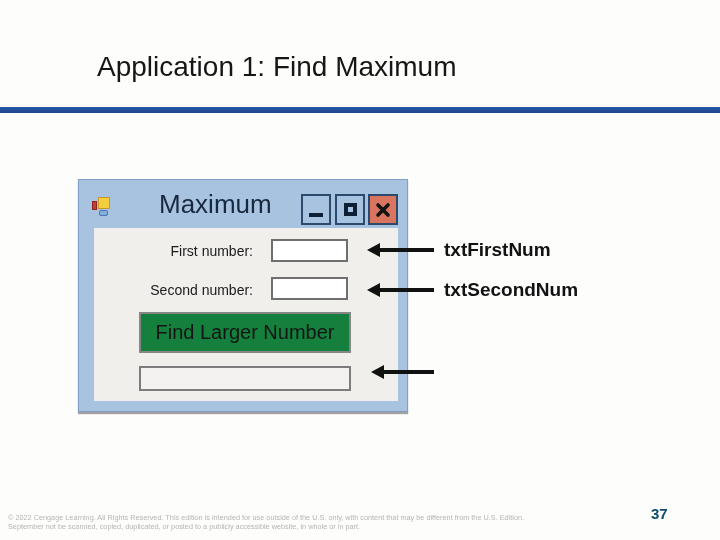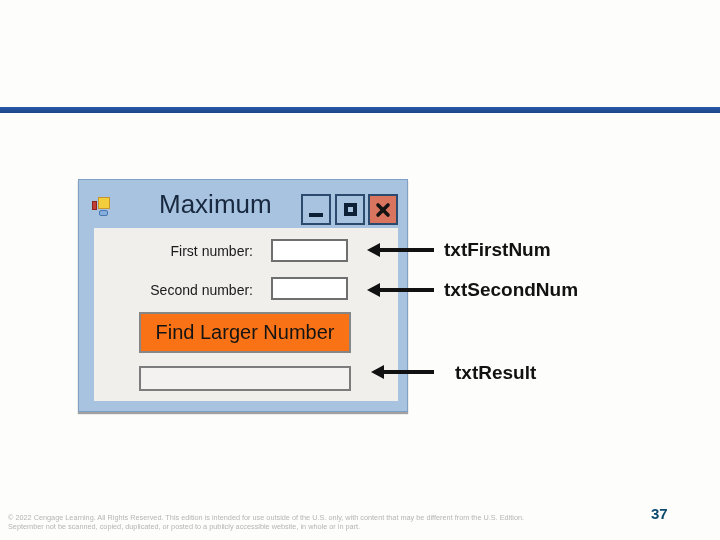--- a/index.html
+++ b/index.html
@@ -66,21 +66,21 @@
   .textbox {
     position:absolute; left:177px; width:77px; height:23px;
     background:#ffffff; border:2px solid #6f6f6f; box-sizing:border-box;
     font-family:inherit; font-size:15px; padding:0 3px; outline:none;
   }
   .tb-first  { top:11px; }
   .tb-second { top:49px; }
 
   .find-button {
     position:absolute; left:45px; top:84px; width:212px; height:41px;
-    background:#f97316; border:2px solid #868686; box-sizing:border-box;
+    background:#15803d; border:2px solid #868686; box-sizing:border-box;
     font-family:inherit; font-size:20px; color:#141414;
     display:flex; align-items:center; justify-content:center;
   }
   .result-box {
     position:absolute; left:45px; top:138px; width:212px; height:25px;
     background:#f3f2f0; border:2px solid #7c7c7c; box-sizing:border-box;
     font-family:inherit; font-size:15px; padding:0 3px; outline:none;
   }
 
   
@@ -112,20 +112,21 @@
   .page-number {
     position:absolute; left:651px; top:505px;
     font-size:15px; font-weight:bold; color:#0c4a6e;text-align:center;
   }
 </style>
 </head>
 <body>
 
 <div class="slide">
 
+  <div class="slide-title">Application 1: Find Maximum</div>
   <div class="divider"></div>
 
   <div class="winform">
 
     <div class="titlebar">
       <div class="form-icon">
         <div class="icon-yellow"></div>
         <div class="icon-red"></div>
         <div class="icon-blue"></div>
       </div>
@@ -157,19 +158,18 @@
       <input class="result-box" value="" style="">
     </div>
   </div>
 
   <div class="arrow arrow-first"></div>
   <div class="arrow arrow-second"></div>
   <div class="arrow arrow-result"></div>
 
   <div class="ann-label ann-second">txtSecondNum</div>
   <div class="ann-label ann-first">txtFirstNum</div>
-  <div class="ann-label ann-result">txtResult</div>
 
   <div class="footer-line footer-1">© 2022 Cengage Learning. All Rights Reserved. This edition is intended for use outside of the U.S. only, with content that may be different from the U.S. Edition.</div>
   <div class="footer-line footer-2">September not be scanned, copied, duplicated, or posted to a publicly accessible website, in whole or in part.</div>
   <div class="page-number">37</div>
 
 </div>
 
 </body></html>

